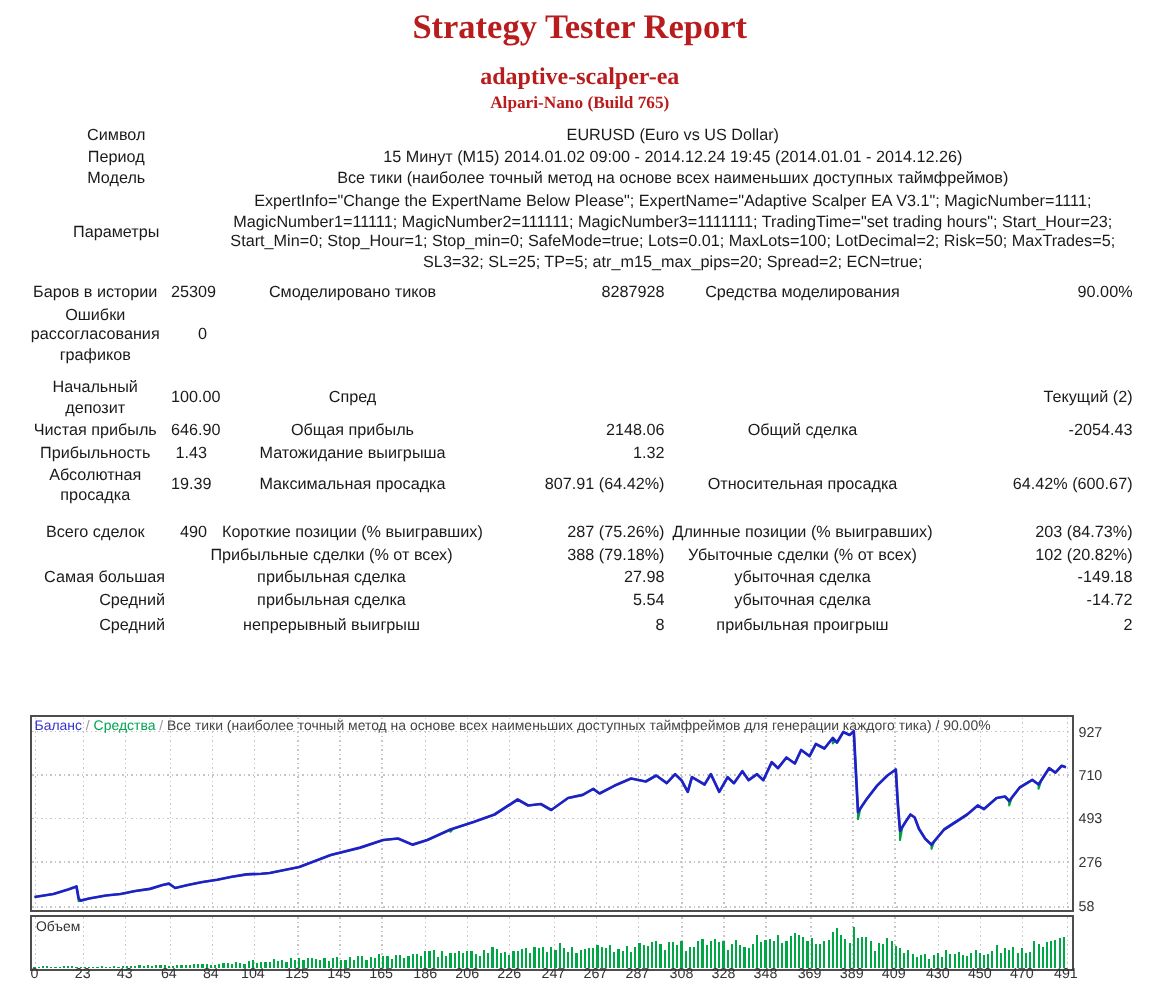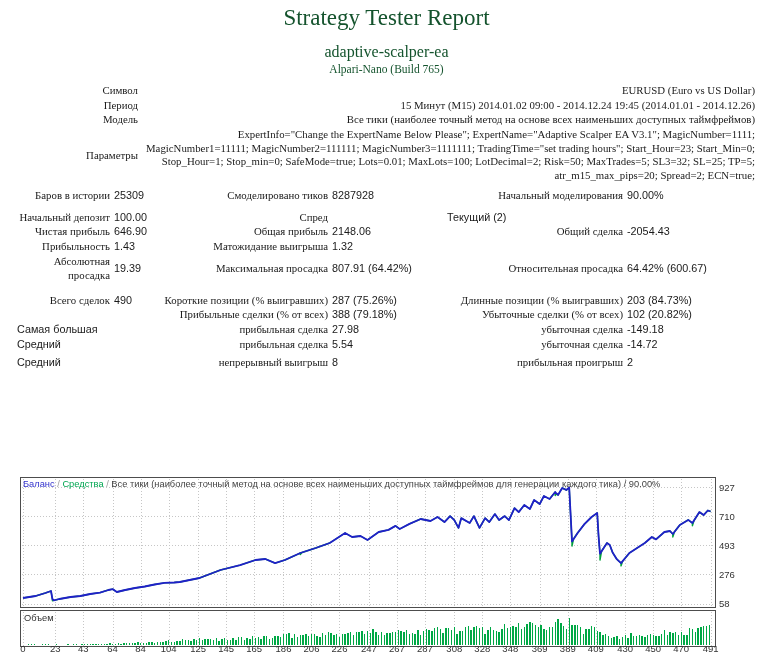--- a/index.html
+++ b/index.html
@@ -1,25 +1,25 @@
 <!DOCTYPE html>
 <html><head>
 <meta charset="utf-8">
 <style>
   html,body{margin:0;padding:0;background:#fff;}
   .page{position:relative;width:773px;height:654px;background:#fff;overflow:hidden;
         font-family:"Liberation Sans",sans-serif;color:#1a1a1a;}
-  .hdr{text-align:center;font-family:"Liberation Serif",serif;font-weight:normal;color:#14532d;}
+  .hdr{text-align:center;font-family:"Liberation Serif",serif;font-weight:bold;color:#b91c1c;}
   .hdr.t1{font-size:23px;margin-top:5px;}
   .hdr.t2{font-size:16px;margin-top:12px;}
   .hdr.t3{font-size:11.5px;margin-top:2px;margin-bottom:8px;text-align:center;}
   table.stats{border-collapse:collapse;margin-left:15px;width:742px;table-layout:fixed;}
   table.stats td{font-size:10.8px;line-height:13.5px;padding:0.7px 2px;vertical-align:middle;
                  color:#1a1a1a;overflow:visible;}
-  td.a-l{text-align:right;font-family:Liberation Serif, serif;} td.a-r{text-align:left;} td.nw{white-space:nowrap;}
+  td.a-l{text-align:center;} td.a-r{text-align:right;} td.nw{white-space:nowrap;}
   tr.sp td{padding:0;line-height:0;font-size:0;}
   svg text{font-family:"Liberation Sans",sans-serif;}
 </style>
 </head>
 <body>
 
 <div class="page">
   <div class="hdr t1">Strategy Tester Report</div>
   <div class="hdr t2">adaptive-scalper-ea</div>
   <div class="hdr t3">Alpari-Nano (Build 765)</div>
@@ -51,22 +51,27 @@
           <td colspan="4" class="a-l">ExpertInfo="Change the ExpertName Below Please"; ExpertName="Adaptive Scalper EA V3.1"; MagicNumber=1111; MagicNumber1=11111; MagicNumber2=111111; MagicNumber3=1111111; TradingTime="set trading hours"; Start_Hour=23; Start_Min=0; Stop_Hour=1; Stop_min=0; SafeMode=true; Lots=0.01; MaxLots=100; LotDecimal=2; Risk=50; MaxTrades=5; SL3=32; SL=25; TP=5; atr_m15_max_pips=20; Spread=2; ECN=true;</td>
         </tr>
         <tr class="sp">
           <td colspan="6" style="height: 5px;"></td>
         </tr>
         <tr>
           <td colspan="1" class="a-l">Баров в истории</td>
           <td colspan="1" class="a-r">25309</td>
           <td colspan="1" class="a-l nw">Смоделировано тиков</td>
           <td colspan="1" class="a-r">8287928</td>
-          <td colspan="1" class="a-l nw">Начальный моделирования</td>
+          <td colspan="1" class="a-l nw">Средства моделирования</td>
           <td colspan="1" class="a-r">90.00%</td>
+        </tr>
+        <tr>
+          <td colspan="1" class="a-l">Ошибки рассогласования графиков</td>
+          <td colspan="1" class="a-r">0</td>
+          <td colspan="4" class="a-l"></td>
         </tr>
         <tr class="sp">
           <td colspan="6" style="height: 7px;"></td>
         </tr>
         <tr>
           <td colspan="1" class="a-l">Начальный депозит</td>
           <td colspan="1" class="a-r">100.00</td>
           <td colspan="1" class="a-l nw">Спред</td>
           <td colspan="1" class="a-r"></td>
           <td colspan="2" class="a-r">Текущий (2)</td>

